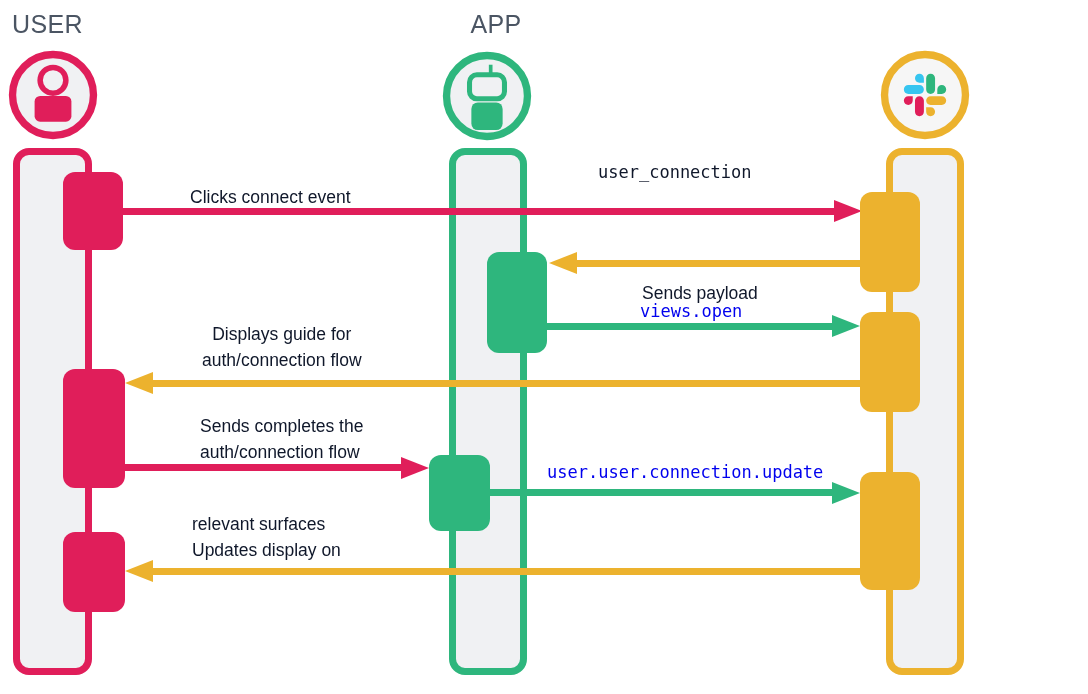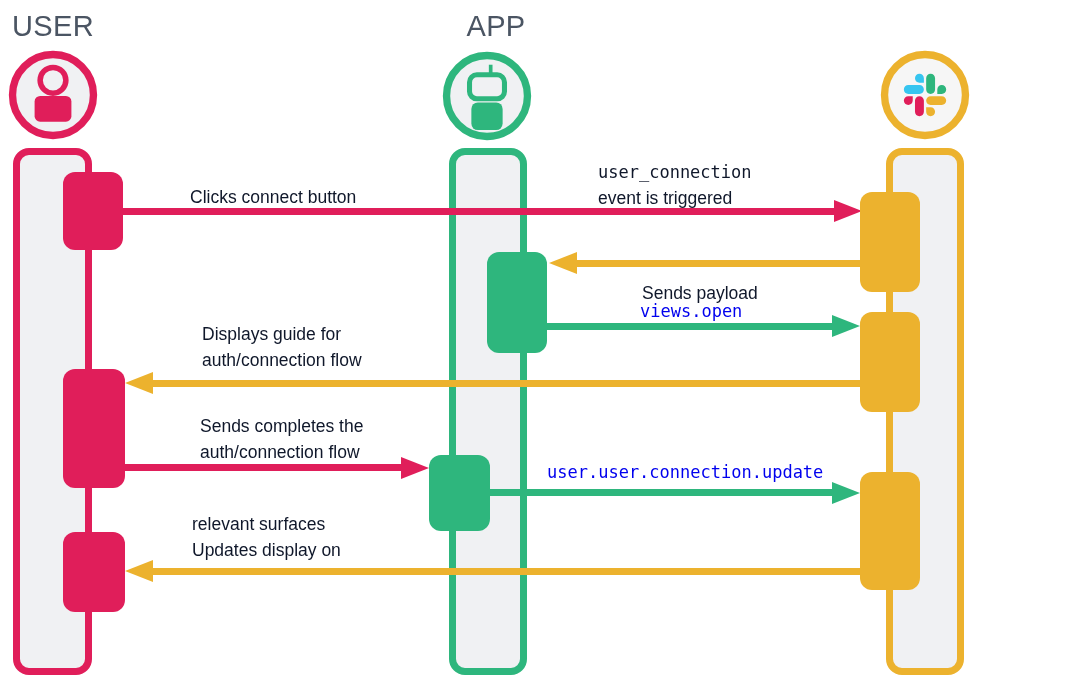--- a/index.html
+++ b/index.html
@@ -1,21 +1,21 @@
 <!DOCTYPE html>
 <html><head>
 <meta charset="utf-8">
 <style>
   html,body{margin:0;padding:0;background:#fff;}
   .stage{
     position:relative;width:1088px;height:694px;background:#fff;
     font-family:"Liberation Sans", sans-serif;overflow:hidden;
   }
   .actor-title{
-    position:absolute;font-size:29px;font-weight:500;color:#4B5563;
+    position:absolute;font-size:25px;font-weight:500;color:#4B5563;
     letter-spacing:0.4px;white-space:nowrap;
   }
   .centered{transform:translateX(-50%);}
   .actor-icon{position:absolute;width:92px;height:92px;}
   .lifeline{
     position:absolute;top:148px;height:527px;background:#F0F1F3;
     border-radius:16px;box-sizing:border-box;z-index:1;
   }
   .lifeline.pinkb{border:7px solid #E01E5A;}
   .lifeline.greenb{border:7px solid #2EB67D;}
@@ -102,33 +102,32 @@
 
   <div class="block pink" style="left:63px;top:172px;width:60px;height:78px;"></div>
   <div class="block pink" style="left:63px;top:369px;width:62px;height:119px;"></div>
   <div class="block pink" style="left:63px;top:532px;width:62px;height:80px;"></div>
   <div class="block green" style="left:487px;top:252px;width:60px;height:101px;"></div>
   <div class="block green" style="left:429px;top:455px;width:61px;height:76px;"></div>
   <div class="block yellow" style="left:860px;top:192px;width:60px;height:100px;"></div>
   <div class="block yellow" style="left:860px;top:312px;width:60px;height:100px;"></div>
   <div class="block yellow" style="left:860px;top:472px;width:60px;height:118px;"></div>
 
-  <div class="msg-label" style="left:190px;top:184px;">Clicks connect button</div>
+  <div class="msg-label" style="left:190px;top:184px;">Clicks connect event</div>
 
   <div class="msg-label" style="left:598px;top:159px;">
     <span class="mono" style="display:block;">user_connection</span>
-    <span style="display:block;">event is triggered</span>
   </div>
 
   <div class="msg-label" style="left:642px;top:236px;margin-top:44px;">Sends payload</div>
 
   <div class="msg-label mono code-blue" style="left:640px;top:298px;">views.open</div>
 
   <div class="msg-label" style="left:202px;top:321px;">
-    <span style="display:block;">Displays guide for</span>
+    <span style="display:block;text-align:center;">Displays guide for</span>
     <span style="display:block;">auth/connection flow</span>
   </div>
 
   <div class="msg-label" style="left:200px;top:413px;">
     <span style="display:block;">Sends completes the</span>
     <span style="display:block;">auth/connection flow</span>
   </div>
 
   <div class="msg-label mono code-blue" style="left:547px;top:459px;">user.user.connection.update</div>
 

